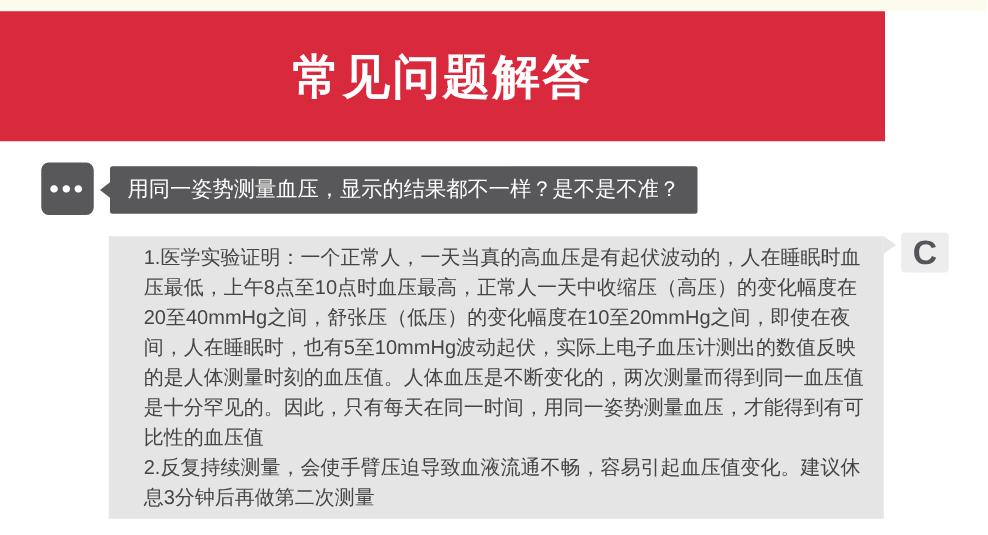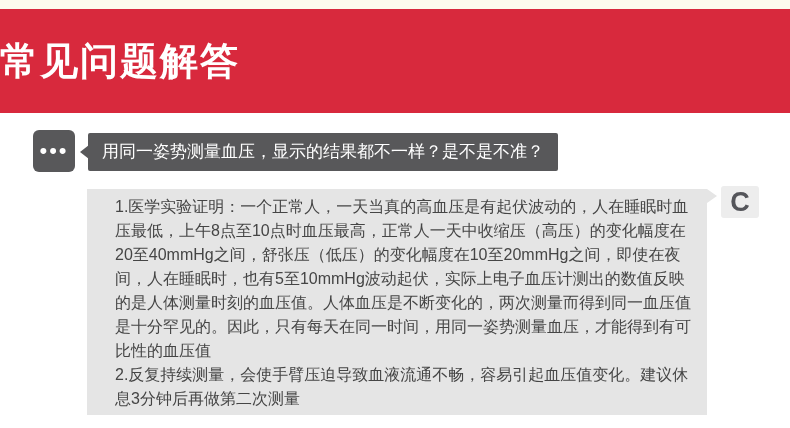--- a/index.html
+++ b/index.html
@@ -19,24 +19,25 @@
   .top-strip {
     position: absolute;
     left: 0; top: 0;
     width: 790px; height: 9px;
     background: #FDFBEE;
   }
   
   .banner {
     position: absolute;
     left: 0; top: 9px;
-    width: 790px; height: 104px;
+    width: 708px; height: 104px;
     background: #D8293D;
     display: flex;
     align-items: center;
+    justify-content: center;
   }
   .banner-title {
     color: #ffffff;
     font-size: 38px;
     font-weight: bold;
     letter-spacing: 2px;
   }
   
   .dots-badge {
     position: absolute;

